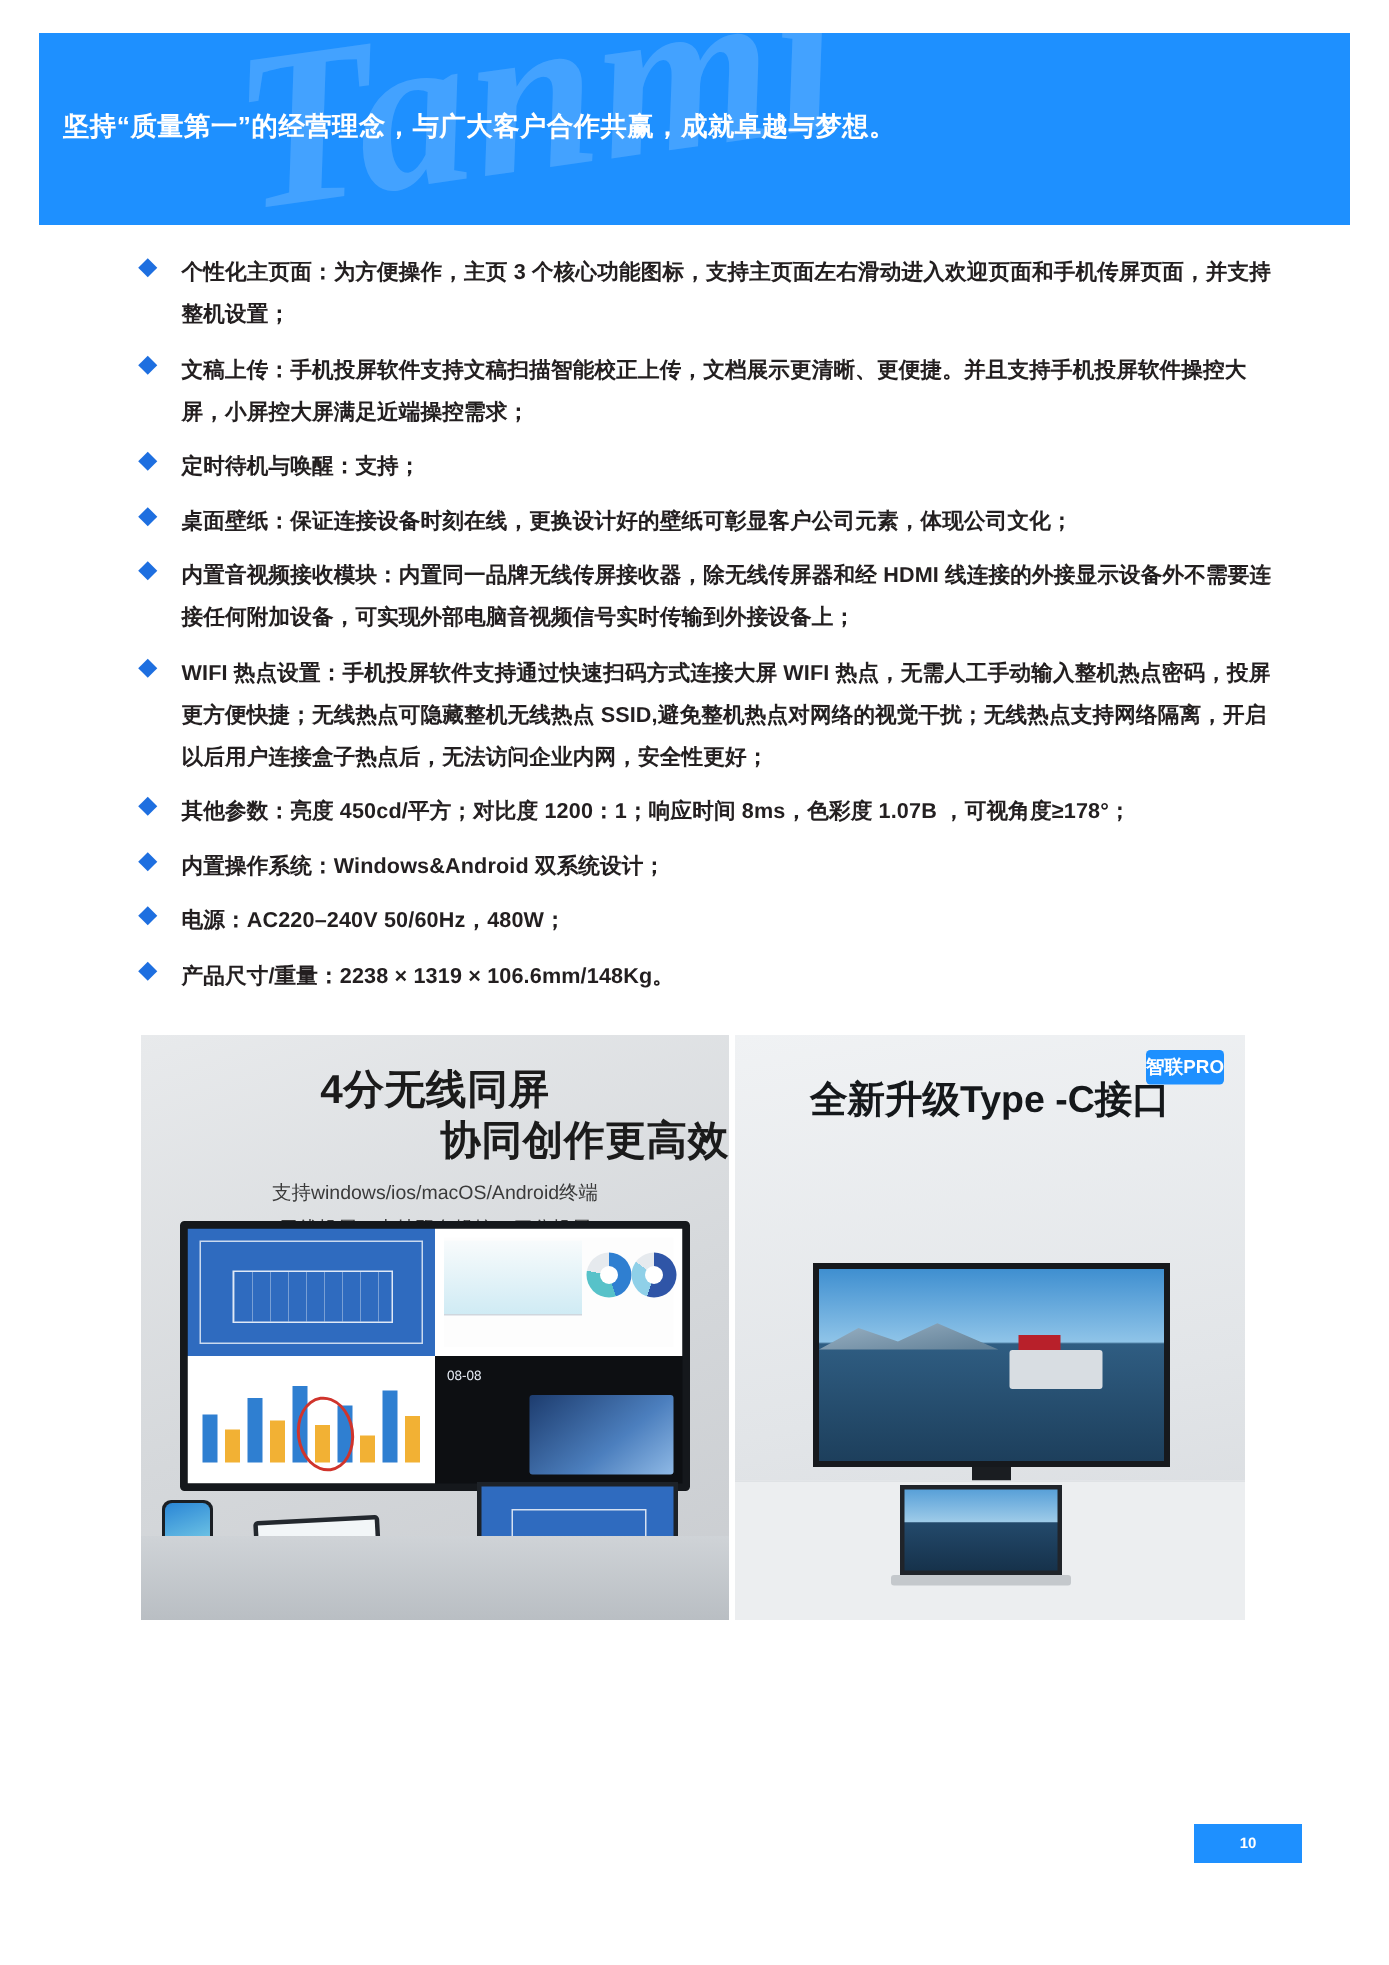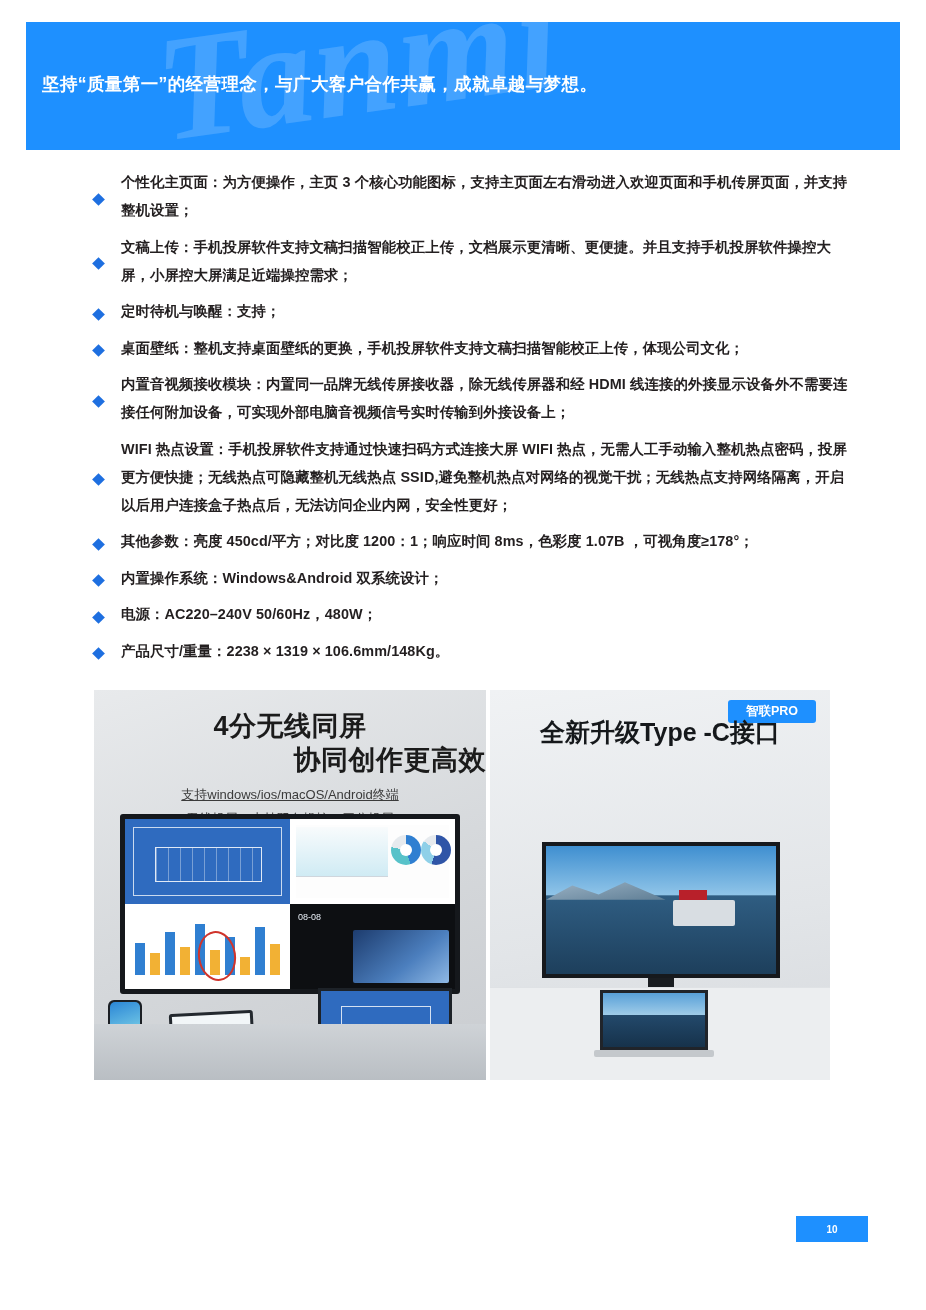--- a/index.html
+++ b/index.html
@@ -54,21 +54,21 @@
 
   
   .bullets {
     position: absolute;
     left: 94px;
     top: 168px;
     width: 760px;
   }
   .bullet-row {
     display: flex;
-    align-items: center;
+    align-items: flex-start;
     margin-bottom: 8.5px;
   }
   .diamond {
     flex: 0 0 auto;
     width: 9px;
     height: 9px;
     background: #1e6fe0;
     transform: rotate(45deg);
     margin-top: 6px;
     margin-right: 18px;
@@ -111,21 +111,21 @@
     letter-spacing: 0.5px;
   }
   .photo.left .hl2 {
     position: absolute; top: 52px; left: 0; width: 100%;
     text-align: right;
     font-size: 27px; font-weight: bold; color: #1b1b1b;
     letter-spacing: 0.5px;
   }
   .photo.left .sub1 {
     position: absolute; top: 96px; left: 0; width: 100%;
-    text-align: center; font-size: 13px; color: #3b3b3b; text-decoration: underline;
+    text-align: center; font-size: 13px; color: #3b3b3b;
   }
   .photo.left .sub2 {
     position: absolute; top: 120px; left: 0; width: 100%;
     text-align: center; font-size: 13px; color: #3b3b3b;
   }
   
   .screen-frame {
     position: absolute;
     left: 26px; top: 124px;
     width: 340px; height: 180px;
@@ -252,21 +252,21 @@
   }
 
   
   .photo.right .wall {
     position: absolute; inset: 0;
     background: linear-gradient(170deg, #f0f2f4 0%, #e2e5e8 60%, #d6d9dd 100%);
   }
   .photo.right .badge {
     position: absolute; right: 14px; top: 10px;
     background: #1e90ff; color: #fff; font-size: 12.5px; font-weight: bold;
-    padding: 3px 18px; border-radius: 3px;
+    padding: 3px 0; border-radius: 3px;
   }
   .photo.right .hl {
     position: absolute; top: 26px; left: 0; width: 100%;
     text-align: center; font-size: 25px; font-weight: bold; color: #15181b;
   }
   .photo.right .sub {
     position: absolute; top: 82px; left: 20px; right: 20px;
     text-align: center; font-size: 11.5px; line-height: 18px; color: #3b3b3b;
   }
   .photo.right .mon {
@@ -361,21 +361,21 @@
     <span class="bullet-text">文稿上传：手机投屏软件支持文稿扫描智能校正上传，文档展示更清晰、更便捷。并且支持手机投屏软件操控大屏，小屏控大屏满足近端操控需求；</span>
   </div>
 
   <div class="bullet-row">
     <span class="diamond"></span>
     <span class="bullet-text">定时待机与唤醒：支持；</span>
   </div>
 
   <div class="bullet-row">
     <span class="diamond"></span>
-    <span class="bullet-text">桌面壁纸：整机支持桌面壁纸的更换，手机投屏软件支持文稿扫描智能校正上传，体现公司文化；</span>
+    <span class="bullet-text">桌面壁纸：保证连接设备时刻在线，更换设计好的壁纸可彰显客户公司元素，体现公司文化；</span>
   </div>
 
   <div class="bullet-row">
     <span class="diamond"></span>
     <span class="bullet-text">内置音视频接收模块：内置同一品牌无线传屏接收器，除无线传屏器和经 HDMI 线连接的外接显示设备外不需要连接任何附加设备，可实现外部电脑音视频信号实时传输到外接设备上；</span>
   </div>
 
   <div class="bullet-row">
     <span class="diamond"></span>
     <span class="bullet-text">WIFI 热点设置：手机投屏软件支持通过快速扫码方式连接大屏 WIFI 热点，无需人工手动输入整机热点密码，投屏更方便快捷；无线热点可隐藏整机无线热点 SSID,避免整机热点对网络的视觉干扰；无线热点支持网络隔离，开启以后用户连接盒子热点后，无法访问企业内网，安全性更好；</span>

